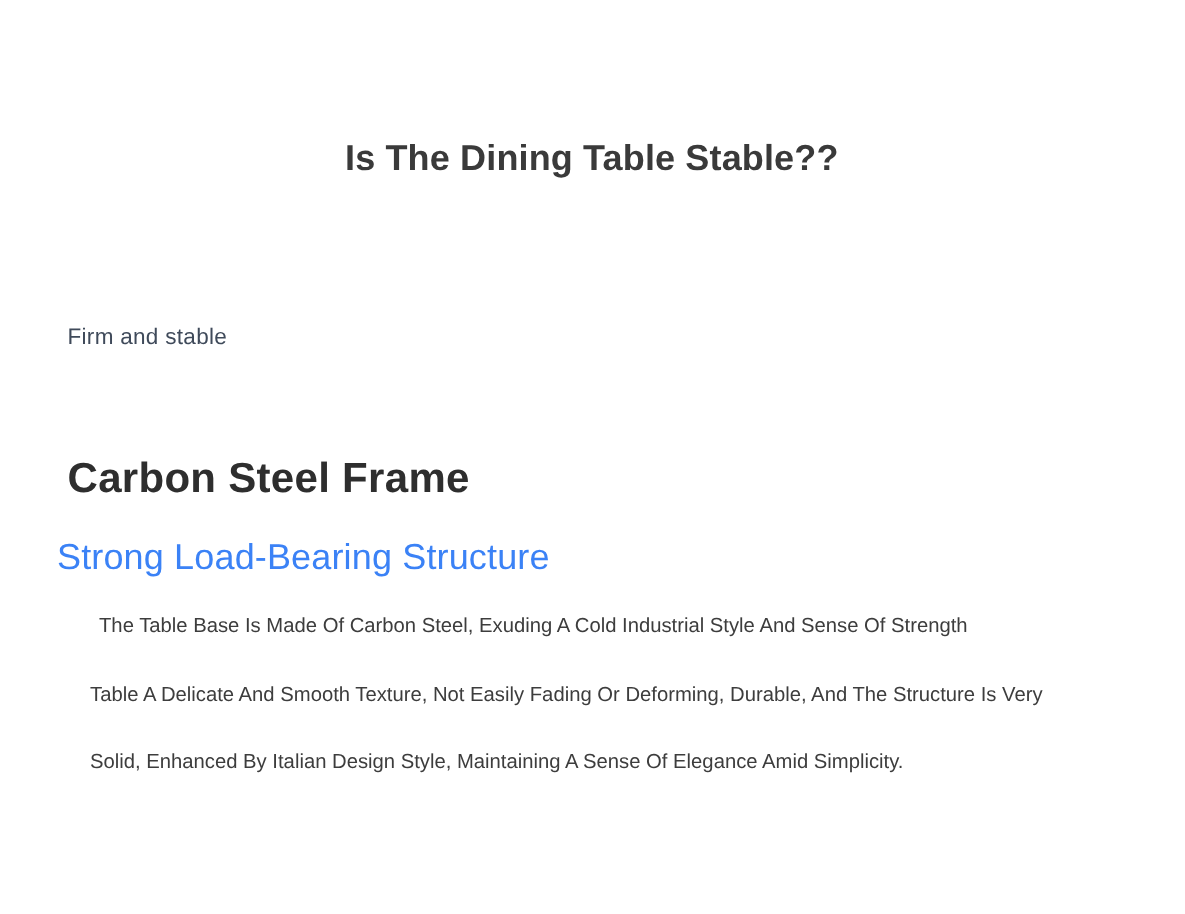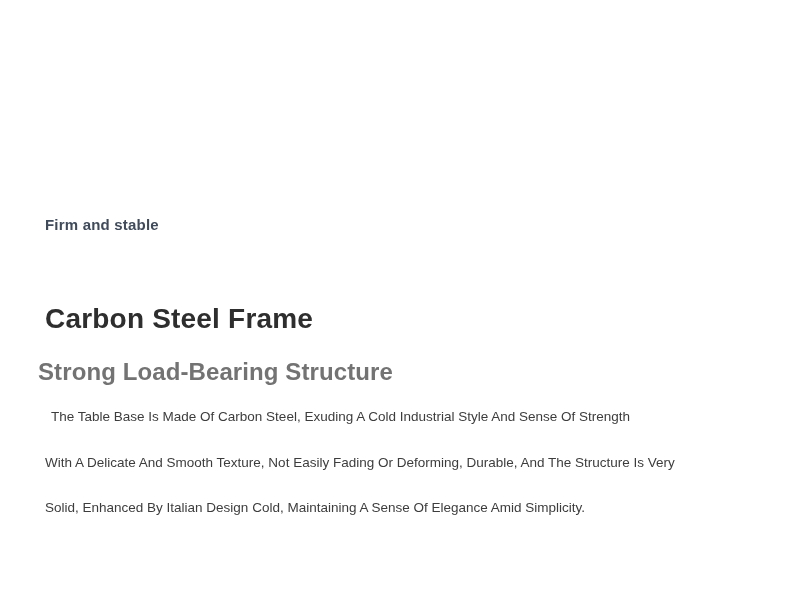--- a/index.html
+++ b/index.html
@@ -34,21 +34,21 @@
     color: #3a3a3a;
     letter-spacing: 0.1px;
   }
 
   
   .eyebrow {
     position: absolute;
     left: 45px;
     top: 216px;
     font-size: 15px;
-    font-weight: bold;
+    font-weight: normal;
     color: #3f4a5a;
     letter-spacing: 0.2px;
   }
 
   
   .subhead-1 {
     position: absolute;
     left: 45px;
     top: 280px;
     font-size: 28px;
@@ -56,55 +56,57 @@
     color: #2e2e2e;
     letter-spacing: 0.2px;
   }
 
   
   .subhead-2 {
     position: absolute;
     left: 38px;
     top: 334px;
     font-size: 24px;
-    font-weight: bold;
-    color: #737373;
+    font-weight: normal;
+    color: #3b82f6;
     letter-spacing: 0.1px;
   }
 
   
   .body-lines {
     position: absolute;
     left: 45px;
     top: 410px;
     width: 700px;
   }
   .body-line {
     font-size: 13.5px;
     color: #3d3d3d;
     line-height: 1;
     margin-bottom: 32px;
     white-space: nowrap;
+    margin-left: 15px;
   }
   .body-line.indent-1 { padding-left: 6px; }
   .body-line.indent-2 { padding-left: 4px; }
   .body-line.indent-3 { padding-left: 0px; }
   .body-line.indent-4 { padding-left: 0px; }
 </style>
 </head>
 <body>
 
 <div class="page">
 
+  <h1 class="headline">Is The Dining Table Stable??</h1>
 
   <div class="eyebrow">Firm and stable</div>
 
   <h2 class="subhead-1">Carbon Steel Frame</h2>
 
   <h3 class="subhead-2">Strong Load-Bearing Structure</h3>
 
   <div class="body-lines">
     <div class="body-line indent-1">The Table Base Is Made Of Carbon Steel, Exuding A Cold Industrial Style And Sense Of Strength</div>
-    <div class="body-line indent-3">With A Delicate And Smooth Texture, Not Easily Fading Or Deforming, Durable, And The Structure Is Very</div>
-    <div class="body-line indent-4">Solid, Enhanced By Italian Design Cold, Maintaining A Sense Of Elegance Amid Simplicity.</div>
+    <div class="body-line indent-3">Table A Delicate And Smooth Texture, Not Easily Fading Or Deforming, Durable, And The Structure Is Very</div>
+    <div class="body-line indent-4">Solid, Enhanced By Italian Design Style, Maintaining A Sense Of Elegance Amid Simplicity.</div>
   </div>
 
 </div>
 
 </body></html>

